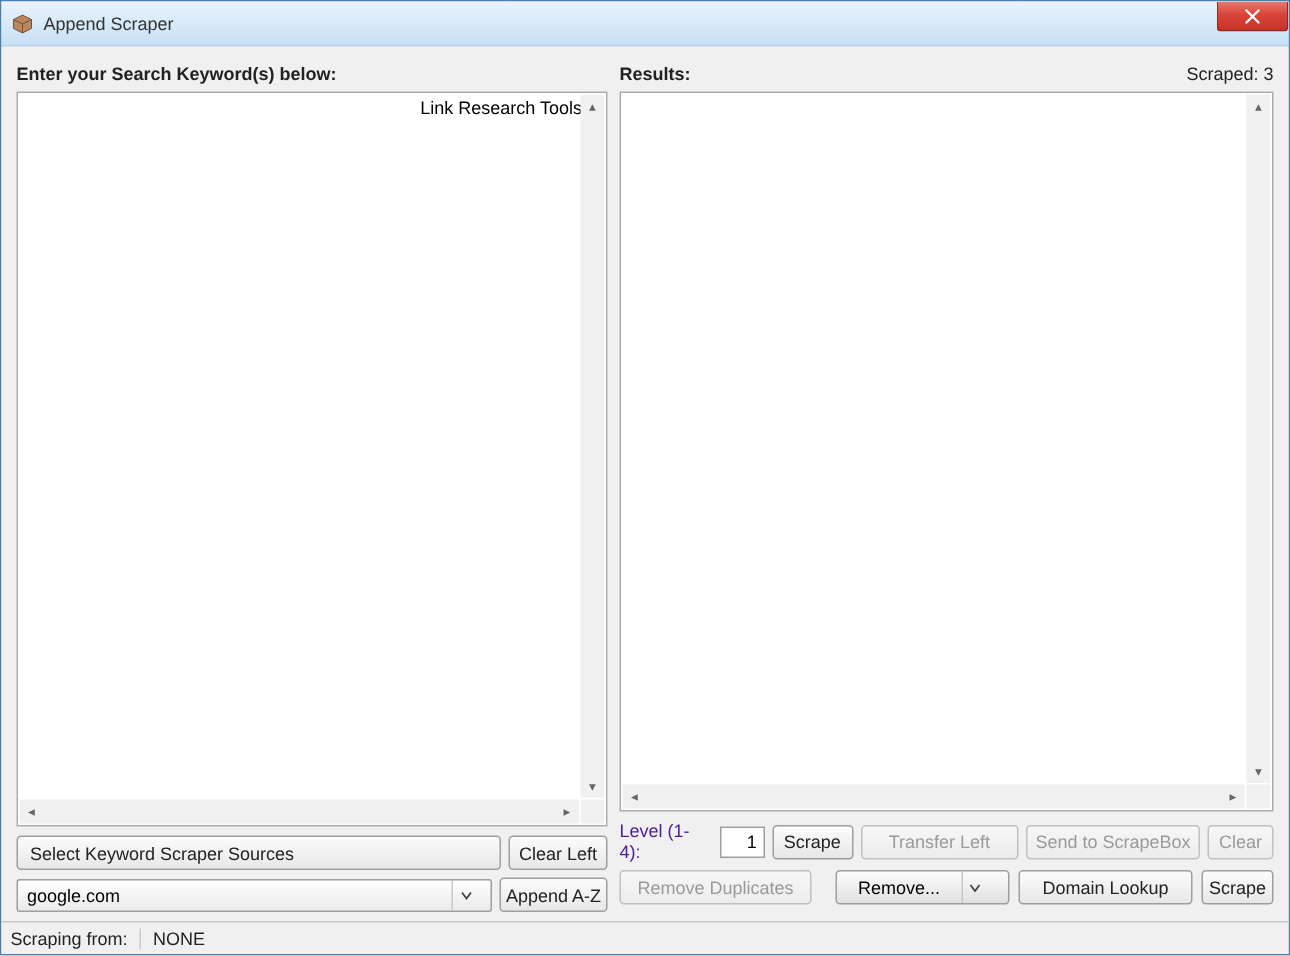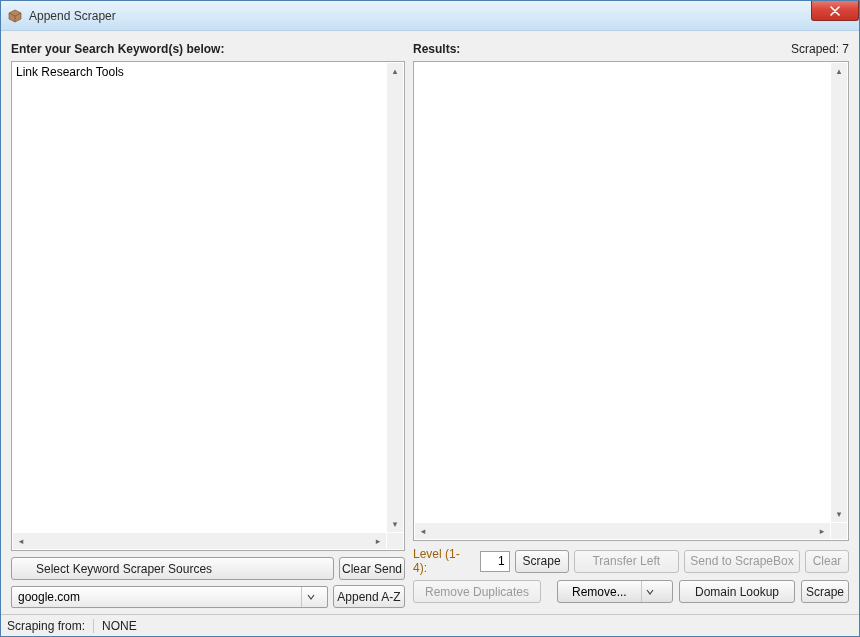--- a/index.html
+++ b/index.html
@@ -132,21 +132,21 @@
       cursor:default;
       color:#222;
       display:inline-flex;align-items:center;justify-content:center;
       white-space:nowrap;
     }
     .btn.disabled {
       color:#9a9a9a;
       background: linear-gradient(to bottom, #f7f7f7, #ececec);
       border-color:#c0c0c0;
     }
-    .btn.wide { flex:1; justify-content:flex-start; padding-left:24px; }
+    .btn.wide { flex:1; justify-content:flex-start; padding-left:8px; }
     .combo {
       height:22px;
       background: linear-gradient(to bottom, #fff, #eaeaea);
       border:1px solid #9e9e9e;
       border-radius:2px;
       display:flex;align-items:center;
       padding:0 8px 0 6px;
       font-size:12px;
       cursor:default;
       position:relative;
@@ -161,21 +161,21 @@
     .input-small {
       width:30px;height:21px;
       border:1px solid #9e9e9e;
       background:#fff;
       text-align:right;
       padding:0 4px;
       font-family: Tahoma, Arial, sans-serif;
       font-size:12px;
     }
     .level-label {
-      color:#a16207;
+      color:#4c1d95;
       padding-right:4px;
     }
     .statusbar {
       height:22px;
       border-top:1px solid #c9c9c9;
       background:#f0f0f0;
       display:flex;align-items:center;
       padding:0 6px;
       gap:6px;
       font-size:12px;
@@ -230,54 +230,54 @@
   </div>
 
   <div class="content">
     <div class="columns">
 
       <div class="col-left">
         <div class="lbl-row">
           <span class="label">Enter your Search Keyword(s) below:</span>
         </div>
         <div class="textbox-wrap">
-          <textarea class="textarea" spellcheck="false" style="padding-right: 16px; padding-bottom: 18px;">Link Research Tools</textarea>
+          <textarea class="textarea" spellcheck="false" style="padding-right: 16px; padding-bottom: 18px; text-align: right;">Link Research Tools</textarea>
           <div class="scroll-v">
             <div class="sbtn">▴</div>
             <div class="sb-track"></div>
             <div class="sbtn">▾</div>
           </div>
           <div class="scroll-h">
             <div class="sbtn">◂</div>
             <div class="sb-track"></div>
             <div class="sbtn">▸</div>
           </div>
           <div class="scroll-corner"></div>
         </div>
         <div class="btn-row">
           <button class="btn wide">Select Keyword Scraper Sources</button>
-          <button class="btn" style="width:66px">Clear Send</button>
+          <button class="btn" style="width:66px">Clear Left</button>
         </div>
         <div class="left-bot-row">
           <div class="combo" style="flex:1">
             <span class="combo-text">google.com</span>
             <span class="combo-arrow">
                 <svg viewBox="0 0 8 8">
                   <path d="M1 2 L4 6 L7 2" fill="none" stroke="#444" stroke-width="1.2"></path>
                 </svg>
               </span>
           </div>
           <button class="btn" style="width:72px">Append A-Z</button>
         </div>
       </div>
 
       <div class="col-right">
         <div class="lbl-row">
           <span class="label">Results:</span>
-          <span class="right">Scraped: 7</span>
+          <span class="right">Scraped: 3</span>
         </div>
         <div class="textbox-wrap">
           <textarea class="textarea" spellcheck="false" style="padding-right: 18px; padding-bottom: 18px;"></textarea>
           <div class="scroll-v">
             <div class="sbtn">▴</div>
             <div class="sb-track"></div>
             <div class="sbtn">▾</div>
           </div>
           <div class="scroll-h">
             <div class="sbtn">◂</div>

